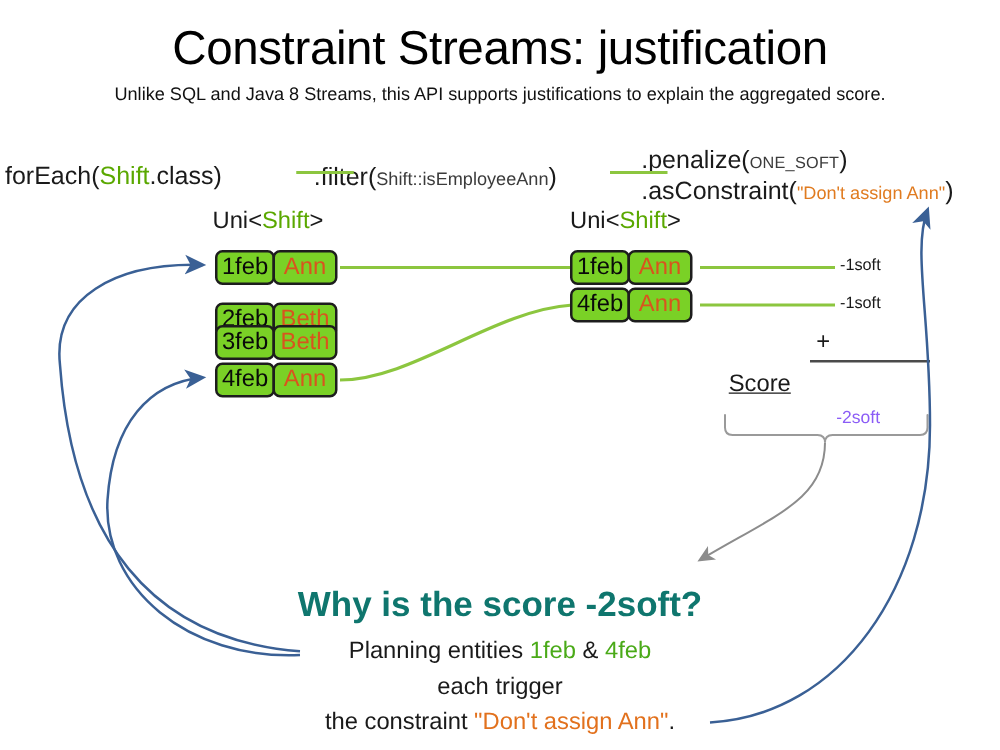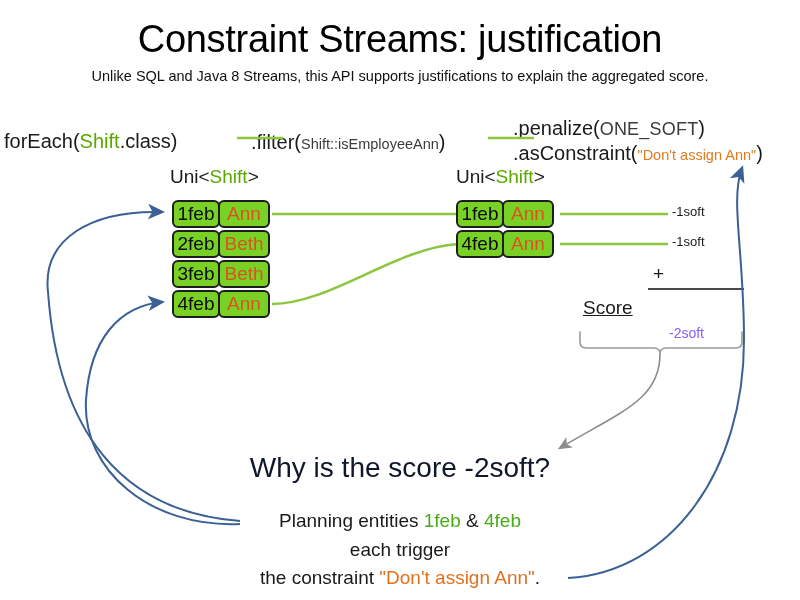--- a/index.html
+++ b/index.html
@@ -51,21 +51,21 @@
     color: #1a1a1a;
     white-space: nowrap;
   }
   .code-foreach { left: 4px;  top: 130px; }
   .code-filter  { left: 251px; top: 131px; }
   .code-penalize      { left: 513px; top: 117px; }
   .code-asconstraint  { left: 513px; top: 142px; }
 
   .cls    { color: #5aa800; }
   .meth   { color: #3b3b3b; font-size: 14.5px; }
-  .const  { color: #3b3b3b; font-size: 18px; letter-spacing: .2px; }
+  .const  { color: #3b3b3b; font-size: 13px; letter-spacing: .2px; }
   .strlit { color: #e07b20; font-size: 14.5px; }
 
   
   .uni {
     position: absolute;
     font-size: 19px;
     color: #1a1a1a;
     white-space: nowrap;
   }
   .uni-left  { left: 170px; top: 166px; }
@@ -89,21 +89,21 @@
     justify-content: center;
     font-size: 19px;
     line-height: 1;
     padding-bottom: 2px;
   }
   .cell-date { width: 48px; color: #0a0a0a; }
   .cell-name { width: 52px; color: #d9541e; margin-left: -2px; }
 
   
   .t-l0 { left: 172px; top: 200px; }
-  .t-l1 { left: 172px; top: 230px; }
+  .t-l1 { left: 172px; top: 242px; }
   .t-l2 { left: 172px; top: 260px; }
   .t-l3 { left: 172px; top: 290px; }
   
   .t-r0 { left: 456px; top: 200px; }
   .t-r1 { left: 456px; top: 230px; }
 
   
   .soft {
     position: absolute;
     font-size: 13px;
@@ -138,26 +138,26 @@
     left: 669px; top: 297px;
     font-size: 14px;
     color: #8b5cf6;
     white-space: nowrap;
     margin-top: 28px;
   }
 
   
   .why {
     position: absolute;
-    left: 0; top: 452px;
+    left: 0; top: 468px;
     width: 800px;
     text-align: center;
     font-size: 28px;
-    font-weight: normal;
-    color: #0f172a;
+    font-weight: bold;
+    color: #0f766e;
     white-space: nowrap;
   }
   .expl {
     position: absolute;
     width: 800px;
     text-align: center;
     font-size: 19px;
     color: #1a1a1a;
     white-space: nowrap;
   }

